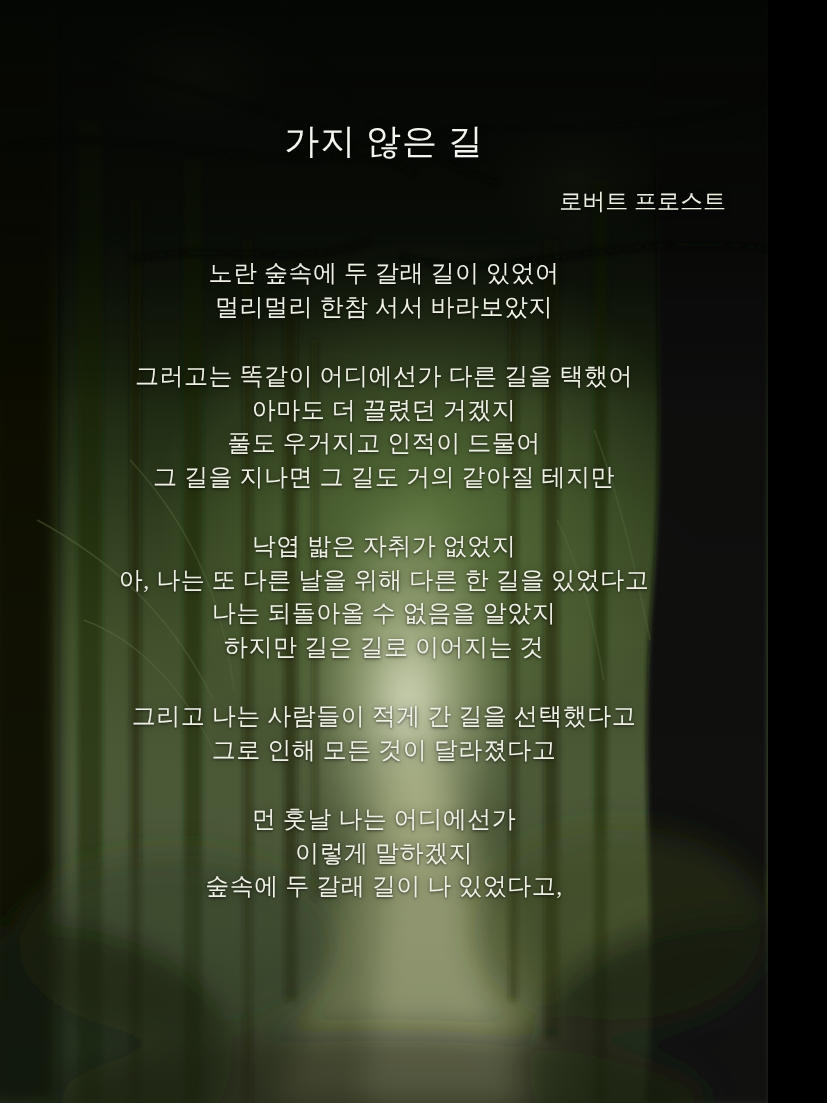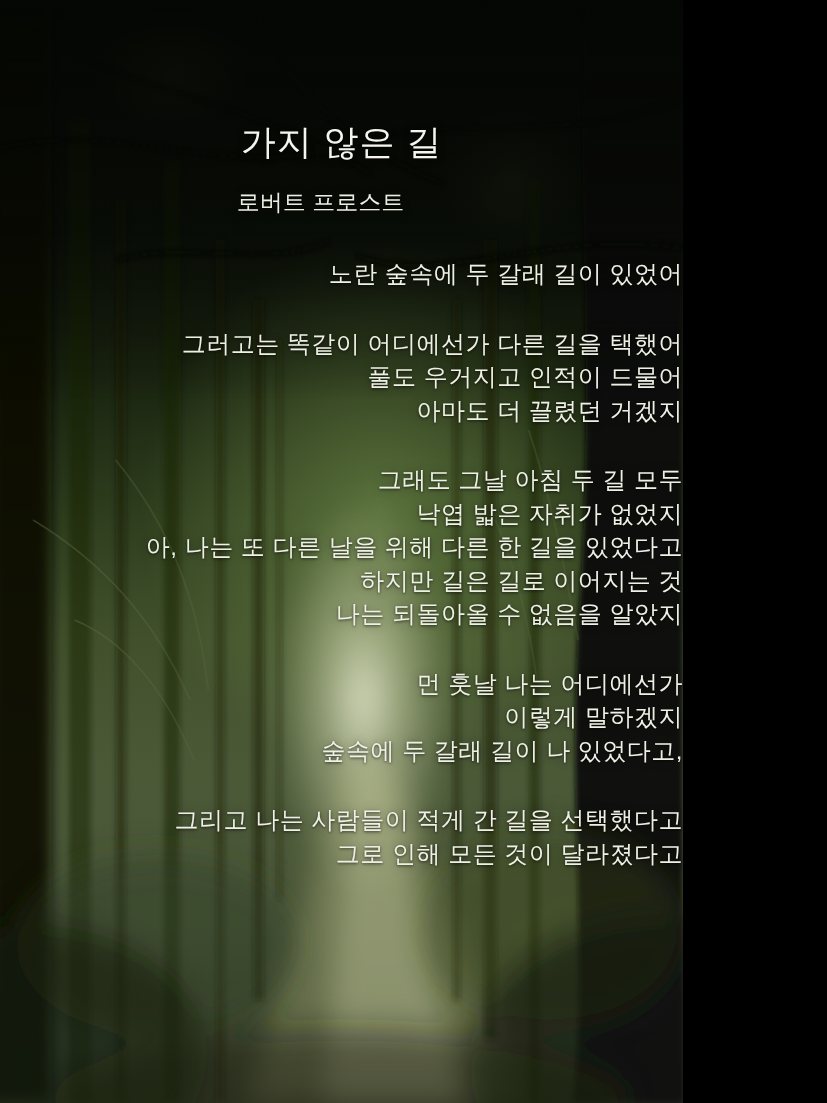--- a/index.html
+++ b/index.html
@@ -1,21 +1,21 @@
 <!DOCTYPE html>
 <html><head>
 <meta charset="utf-8">
 <style>
   html, body { margin: 0; padding: 0; background: #000; }
   .page {
     position: relative;
-    width: 683px;
+    width: 768px;
     height: 1103px;
     overflow: hidden;
-    font-family: Liberation Sans, sans-serif;
+    font-family: Liberation Serif, serif;
   }
   .bg {
     position: absolute;
     inset: 0;
     width: 100%;
     height: 100%;
     display: block;
   }
   .content {
     position: absolute;
@@ -29,26 +29,27 @@
     padding-top: 122px;
     font-size: 35px;
     font-weight: normal;
     line-height: 40px;
     letter-spacing: 1px;
     color: #f4f5ee;
   }
   .author {
     margin-top: 25px;
     padding-right: 42px;
+    text-align: right;
     font-size: 23px;
     line-height: 30px;
     color: #eceee1;
   }
   .poem { margin-top: 40px; }
-  .stanza { margin: 0 0 36px 0; text-align: right; }
+  .stanza { margin: 0 0 36px 0; }
   .stanza:last-child { margin-bottom: 0; }
   .line {
     font-size: 24px;
     line-height: 33.5px;
     letter-spacing: .5px;
     white-space: nowrap;
   }
 </style>
 </head>
 <body>
@@ -146,37 +147,38 @@
     </g>
   </svg>
 
   <div class="content">
     <h1 class="title">가지 않은 길</h1>
     <div class="author">로버트 프로스트</div>
 
     <div class="poem">
       <div class="stanza">
         <div class="line">노란 숲속에 두 갈래 길이 있었어</div>
+        <div class="line">멀리멀리 한참 서서 바라보았지</div>
       </div>
       <div class="stanza">
         <div class="line">그러고는 똑같이 어디에선가 다른 길을 택했어</div>
+        <div class="line">아마도 더 끌렸던 거겠지</div>
         <div class="line">풀도 우거지고 인적이 드물어</div>
-        <div class="line">아마도 더 끌렸던 거겠지</div>
+        <div class="line">그 길을 지나면 그 길도 거의 같아질 테지만</div>
       </div>
       <div class="stanza">
-        <div class="line">그래도 그날 아침 두 길 모두</div>
         <div class="line">낙엽 밟은 자취가 없었지</div>
         <div class="line">아, 나는 또 다른 날을 위해 다른 한 길을 있었다고</div>
+        <div class="line">나는 되돌아올 수 없음을 알았지</div>
         <div class="line">하지만 길은 길로 이어지는 것</div>
-        <div class="line">나는 되돌아올 수 없음을 알았지</div>
+      </div>
+      <div class="stanza">
+        <div class="line">그리고 나는 사람들이 적게 간 길을 선택했다고</div>
+        <div class="line">그로 인해 모든 것이 달라졌다고</div>
       </div>
       <div class="stanza">
         <div class="line">먼 훗날 나는 어디에선가</div>
         <div class="line">이렇게 말하겠지</div>
         <div class="line">숲속에 두 갈래 길이 나 있었다고,</div>
       </div>
-      <div class="stanza">
-        <div class="line">그리고 나는 사람들이 적게 간 길을 선택했다고</div>
-        <div class="line">그로 인해 모든 것이 달라졌다고</div>
-      </div>
     </div>
   </div>
 </div>
 
 </body></html>

